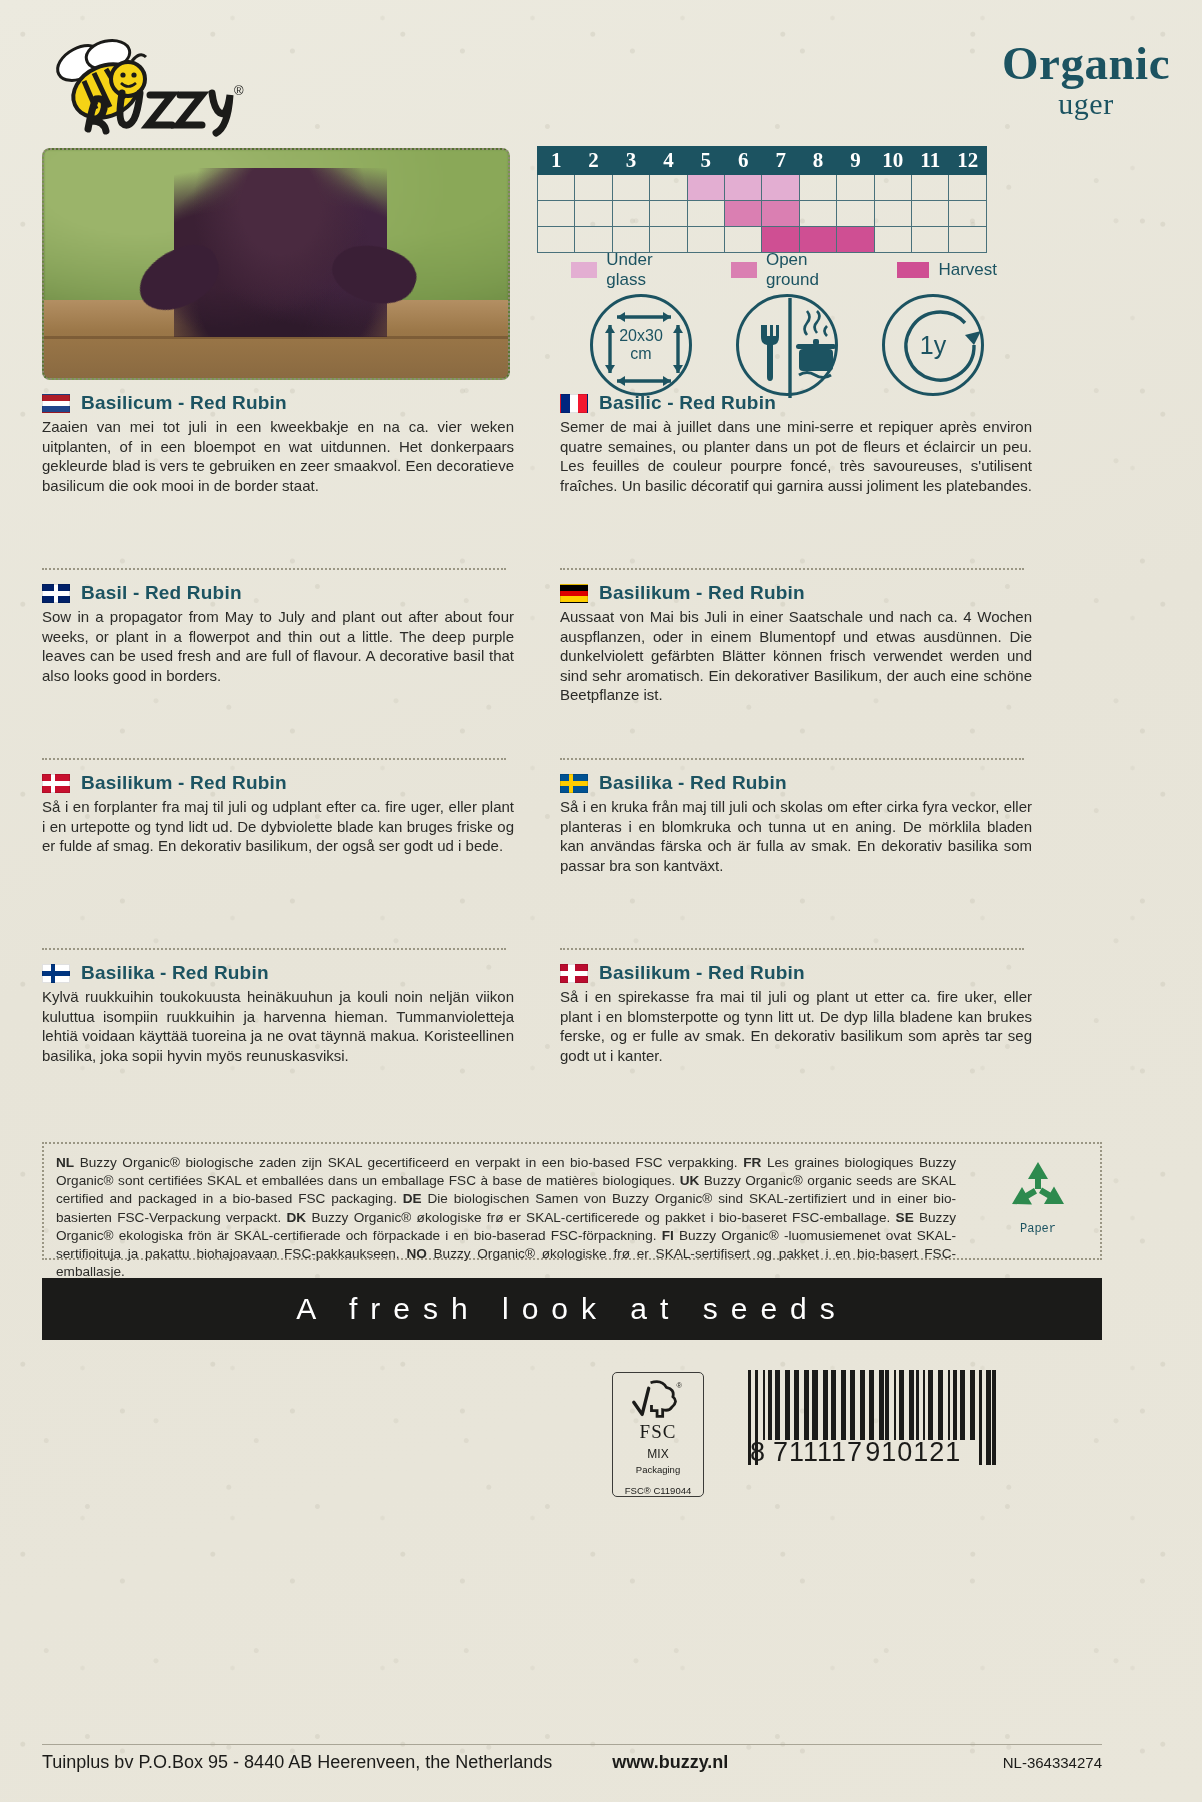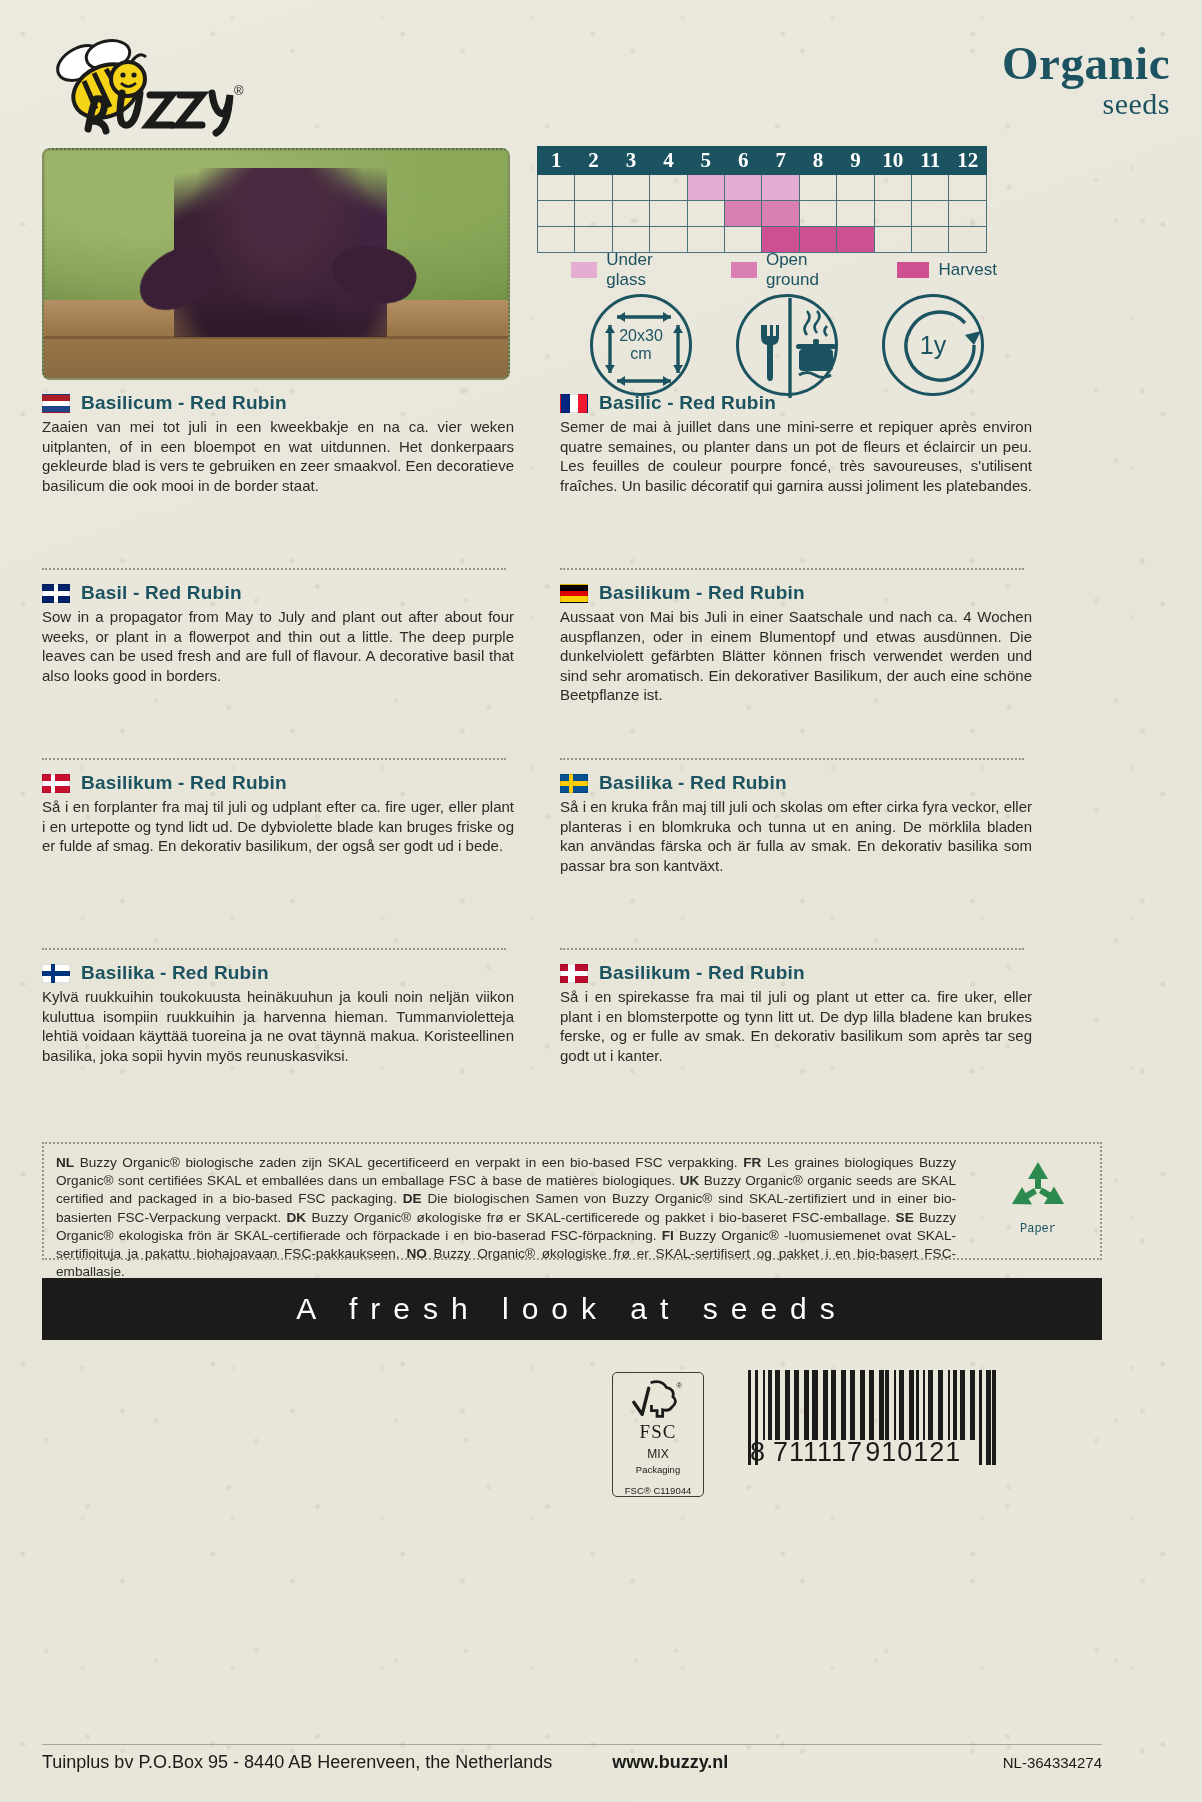--- a/index.html
+++ b/index.html
@@ -19,21 +19,21 @@
       radial-gradient(circle at 22% 86%, rgba(190,186,170,.24) 0 2px, transparent 3px),
       radial-gradient(circle at 55% 12%, rgba(196,192,176,.22) 0 1.5px, transparent 3px),
       radial-gradient(circle at 65% 92%, rgba(190,186,170,.22) 0 2px, transparent 3px),
       linear-gradient(160deg, #eceadf 0%, #e7e4d8 45%, #e9e6da 100%);
     background-size: 190px 190px, 230px 230px, 170px 170px, 260px 260px, 210px 210px, 150px 150px, 240px 240px, 100% 100%;
     overflow: hidden;
   }
 
   
   .logo { position: absolute; left: 38px; top: 33px; width: 300px; height: 105px; }
-  .organic { position: absolute; right: 32px; top: 40px; text-align: right; }
+  .organic { position: absolute; right: 32px; top: 40px; text-align: center; }
   .organic .o1 {
     font-family: "Liberation Serif", serif; font-weight: bold;
     font-size: 47px; color: #1c5361; letter-spacing: .5px; line-height: 1;
   }
   .organic .o2 {
     font-family: "Liberation Serif", serif;
     font-size: 30px; color: #1c5361; line-height: 1; margin-top: 2px; letter-spacing: .5px;
   }
 
   
@@ -263,21 +263,21 @@
         <path d="M112 62 l22 0 l-24 30 l24 0"></path>
         <path d="M142 62 l22 0 l-24 30 l24 0"></path>
         <path d="M174 60 q2 16 8 20 q7 4 10 -18 q-2 32 -14 38"></path>
       </g>
       <text x="196" y="62" font-family="Liberation Sans, sans-serif" font-size="13" fill="#1b1b19">®</text>
     </svg>
   </div>
 
   <div class="organic">
     <div class="o1">Organic</div>
-    <div class="o2">seeds</div>
+    <div class="o2">uger</div>
   </div>
 
   <div class="photo">
     <div class="sky"></div>
     <div class="plank"></div>
     <div class="basil"></div>
     <div class="leafL"></div>
     <div class="leafR"></div>
   </div>
 

